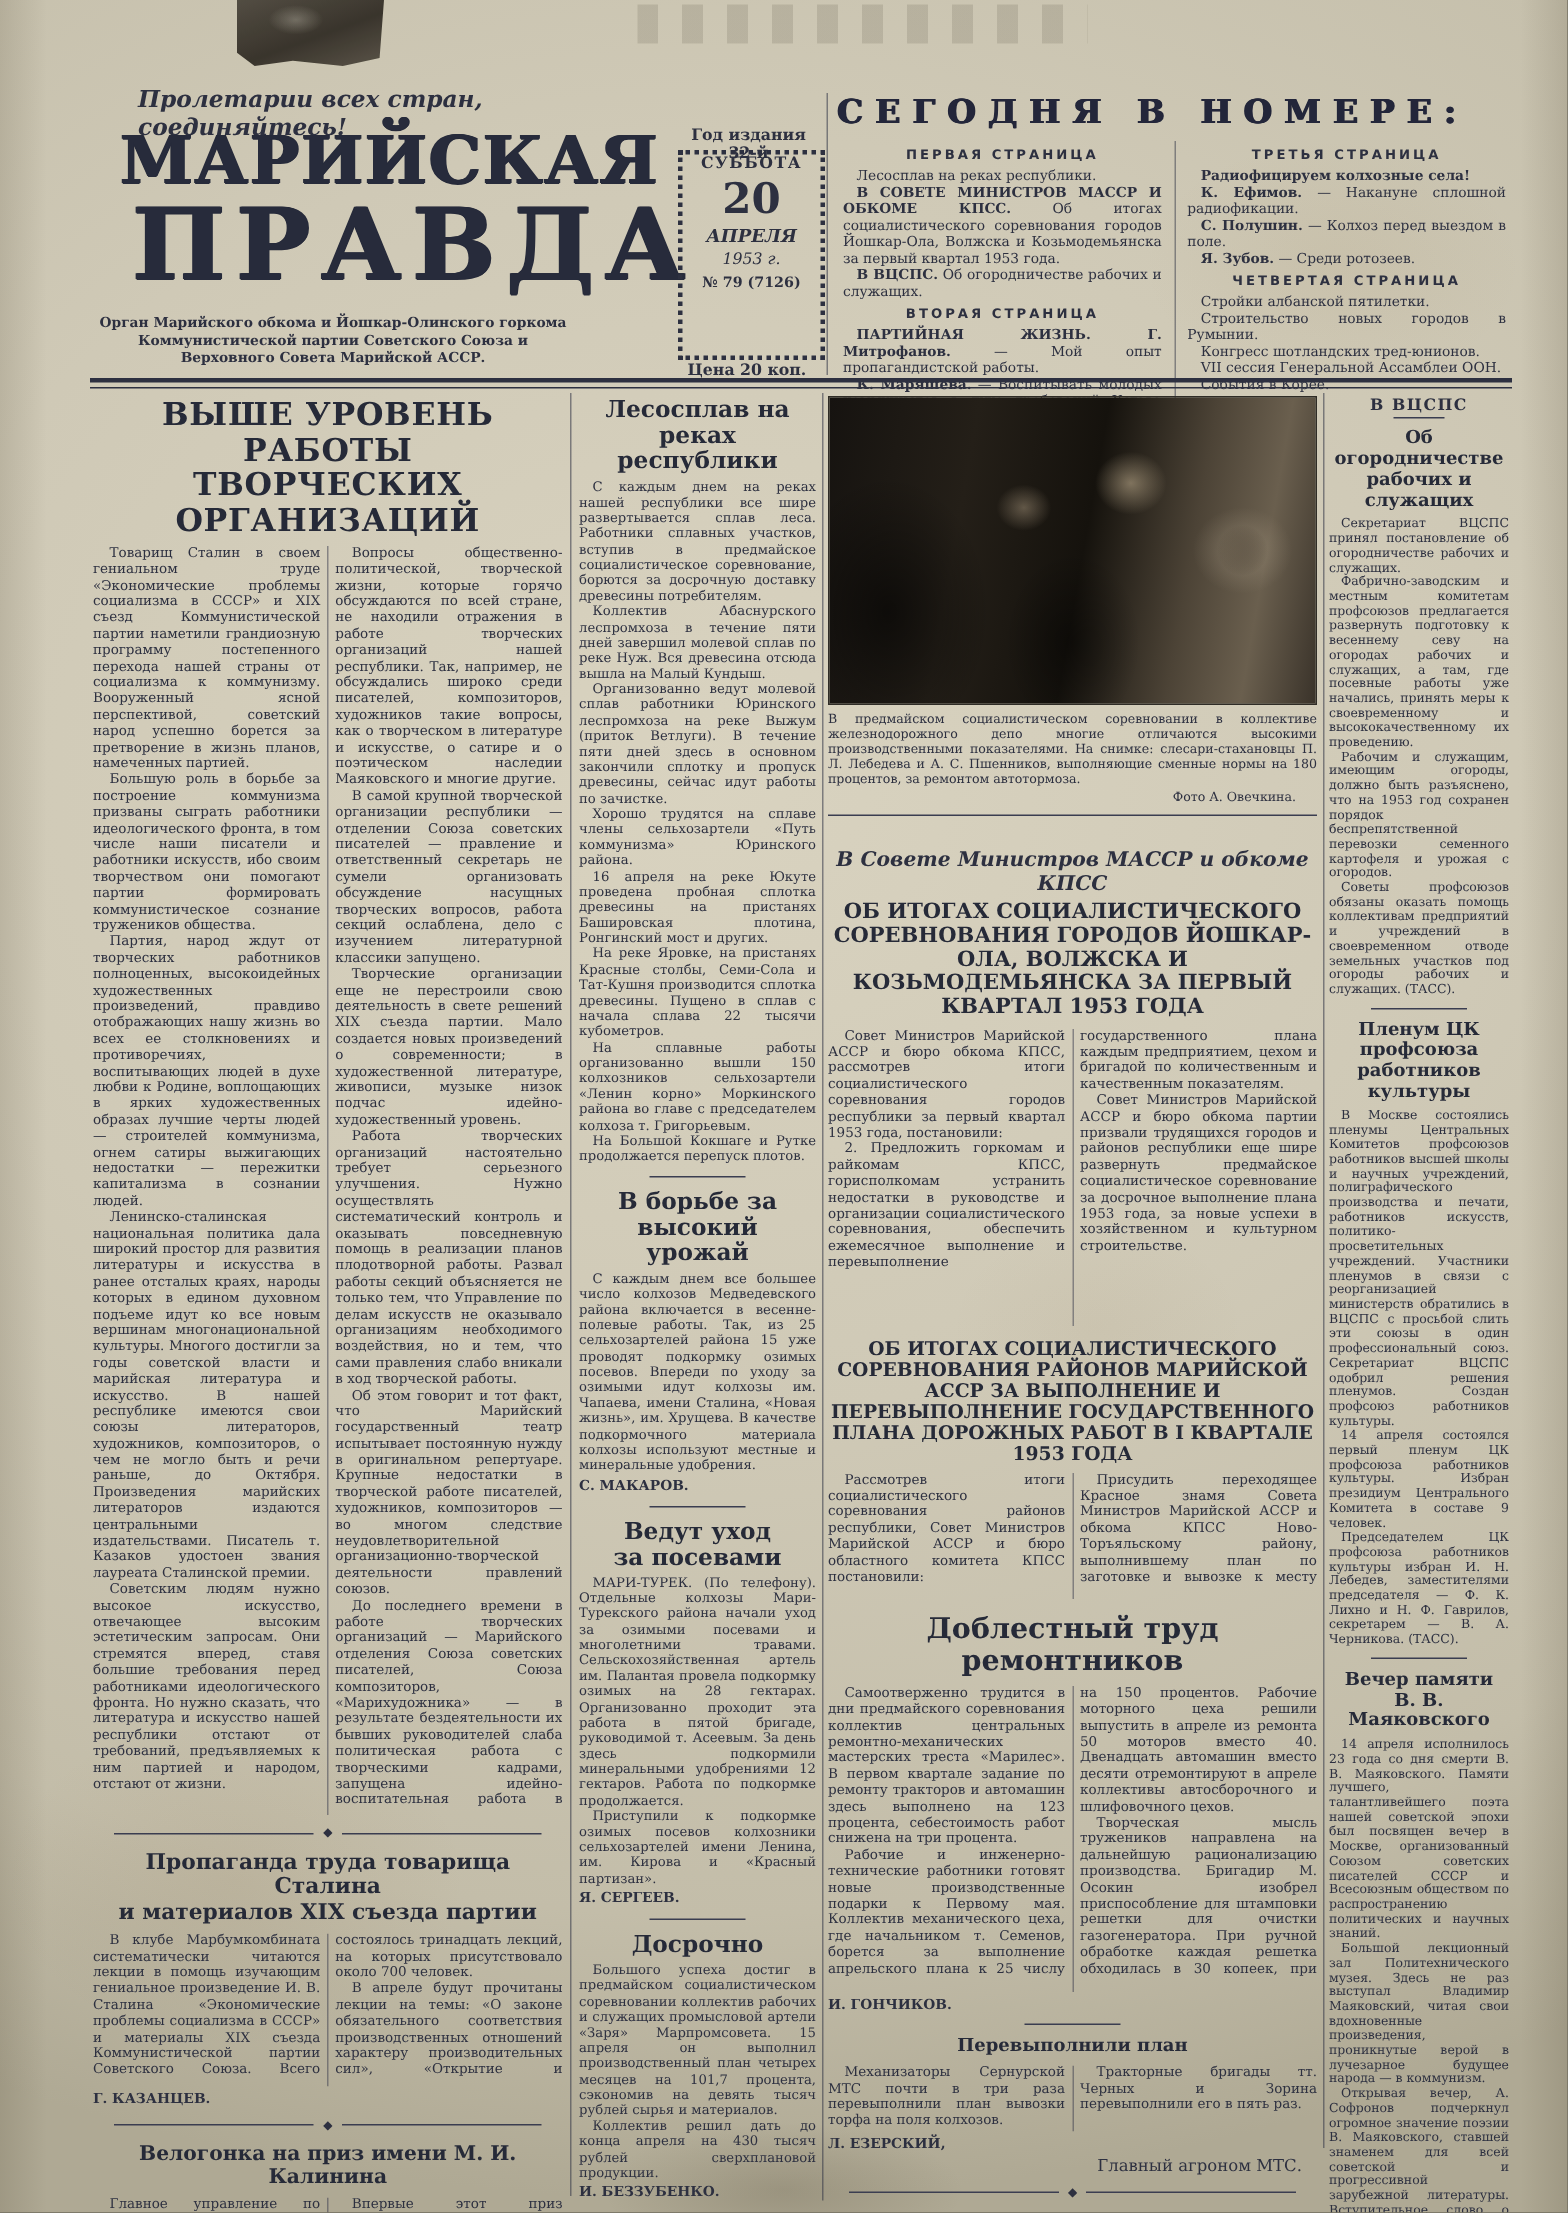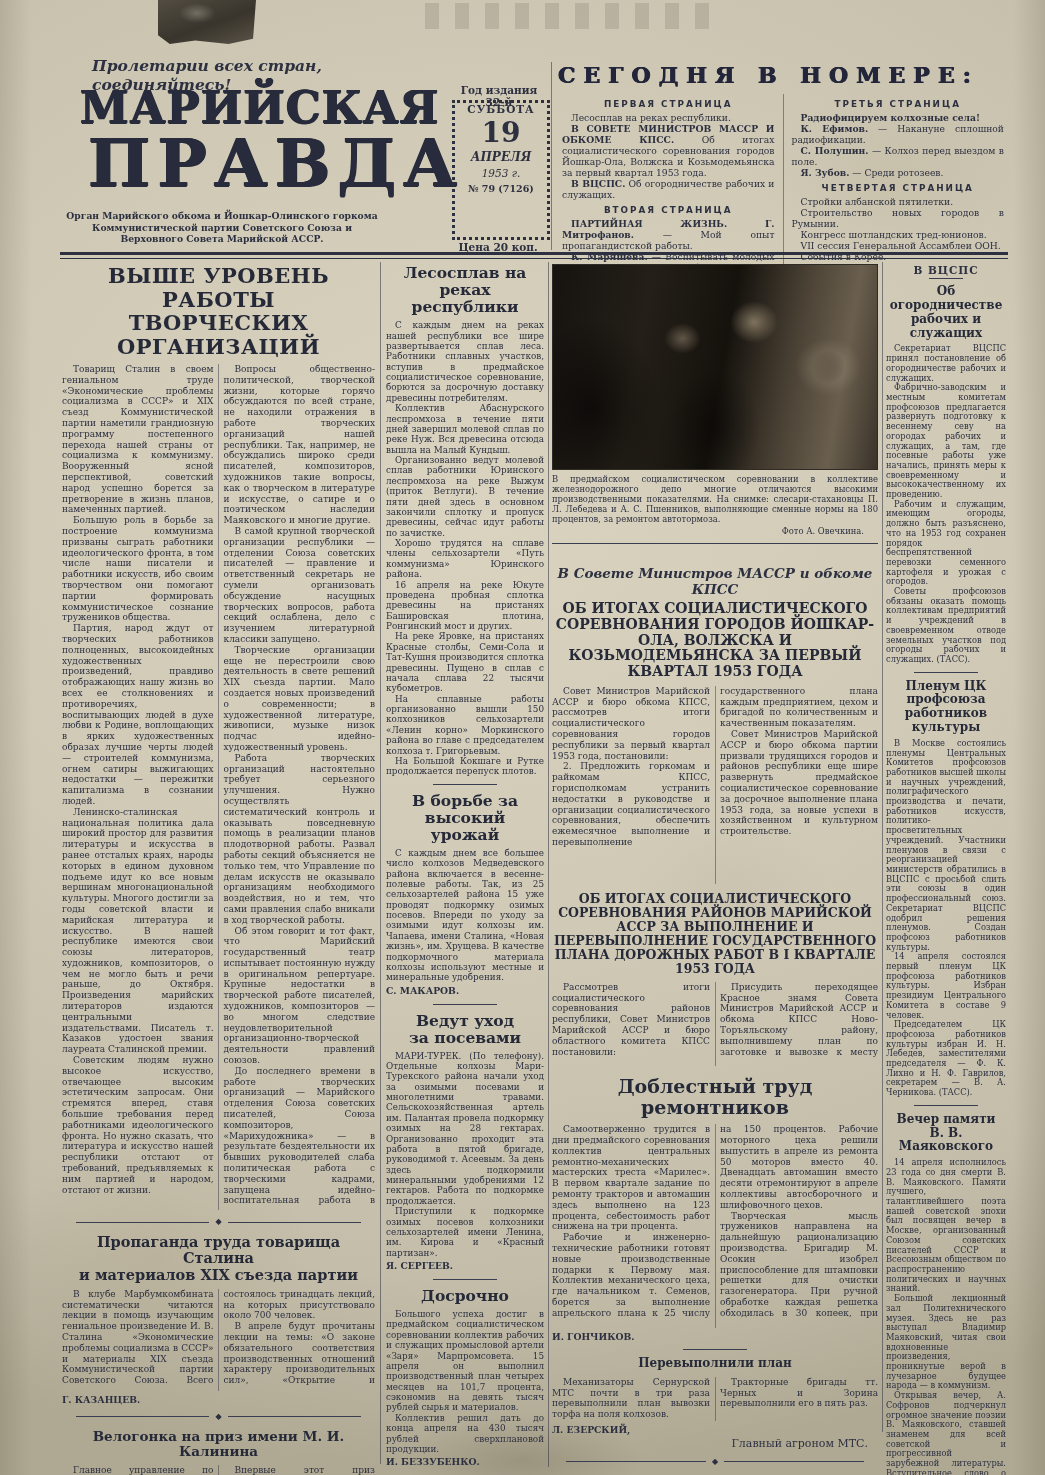--- a/index.html
+++ b/index.html
@@ -99,21 +99,21 @@
   <div class="smudge"></div>
 
   <div class="slogan">Пролетарии всех стран, соединяйтесь!</div>
   <div class="mast-title t1">МАРИЙСКАЯ</div>
   <div class="mast-title t2">ПРАВДА</div>
   <div class="organ">Орган Марийского обкома и Йошкар-Олинского горкома Коммунистической партии Советского Союза и Верховного Совета Марийской АССР.</div>
 
   <div class="ed-year">Год издания 32-й</div>
   <div class="datebox">
     <div class="db-weekday">СУББОТА</div>
-    <div class="db-day">19</div>
+    <div class="db-day">20</div>
     <div class="db-month">АПРЕЛЯ</div>
     <div class="db-year">1953 г.</div>
     <div class="db-issue">№ 79 (7126)</div>
   </div>
   <div class="price">Цена 20 коп.</div>
 
   <div class="vr" style="left:551px;top:62px;height:188px"></div>
 
   <div class="today">
     <div class="today-title">СЕГОДНЯ В НОМЕРЕ:</div>

